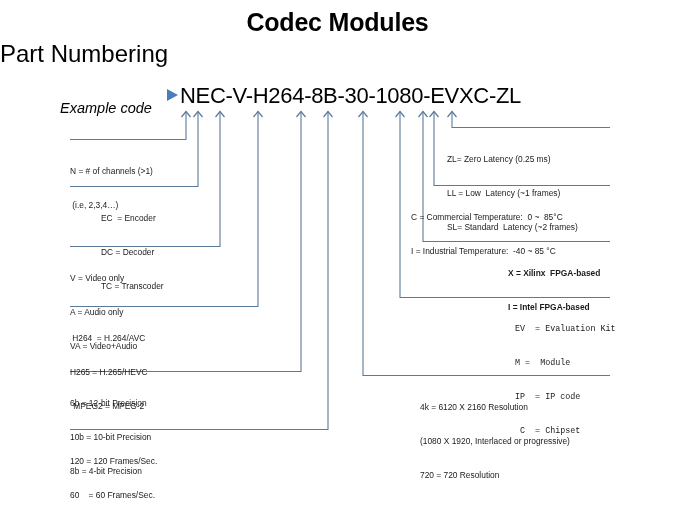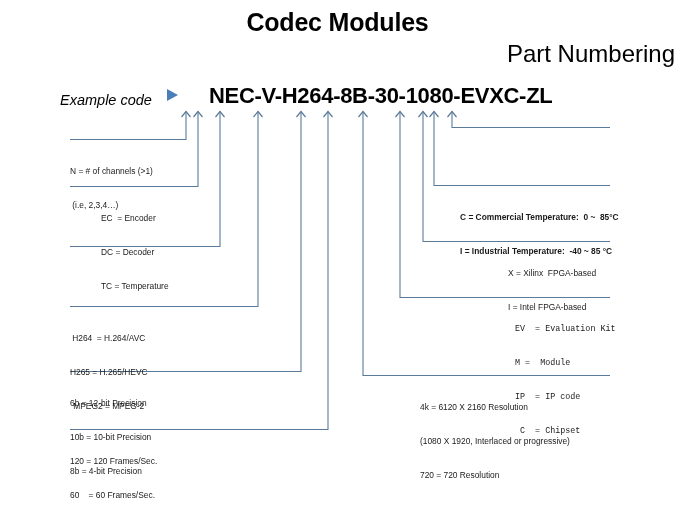--- a/index.html
+++ b/index.html
@@ -17,53 +17,52 @@
   .title{
     position:absolute;left:0;top:8px;width:675px;
     text-align:center;
     font-size:25px;font-weight:bold;
     letter-spacing:-0.2px;
     color:#000;
     line-height:1.15;
   }
   .subtitle{
     position:absolute;left:0;top:40px;width:675px;
-    text-align:right;
+    text-align:left;
     font-size:24px;font-weight:normal;
     color:#000;
     line-height:1.15;
   }
 
   
   .example-label{
     position:absolute;
-    left:60px;top:92px;
+    left:60px;top:100px;
     font-size:14.5px;
     font-style:italic;
     color:#000;
     white-space:nowrap;
     text-align:right;
   }
   .example-arrow{
     position:absolute;
     left:167px;top:89px;
     width:0;height:0;
     border-top:6px solid transparent;
     border-bottom:6px solid transparent;
     border-left:11px solid #4a7ebb;
   }
   .partnumber{
     position:absolute;
     left:180px;top:83px;
     font-size:22px;
-    font-weight:bold;
+    font-weight:normal;
     letter-spacing:-0.3px;
     color:#000;
     white-space:nowrap;
-    margin-left:29px;
   }
 
   
   #connectors{position:absolute;left:0;top:0;width:675px;height:506px;}
 
   
   .note{
     position:absolute;
     font-size:8.4px;
     line-height:11.4px;
@@ -127,49 +126,59 @@
   </svg>
 
   <div class="note" style="left:70px;top:143px;">
     <div>N = # of channels (&gt;1)</div>
     <div> (i.e, 2,3,4…)</div>
   </div>
 
   <div class="note" style="left:70px;top:190px;margin-left:31px;">
     <div>EC  = Encoder</div>
     <div>DC = Decoder</div>
-    <div>TC = Temperature</div>
+    <div>TC = Transcoder</div>
   </div>
 
+  <div class="note" style="left:70px;top:250px;">
+    <div>V = Video only</div>
+    <div>A = Audio only</div>
+    <div>VA = Video+Audio</div>
+  </div>
 
   <div class="note" style="left:70px;top:310px;text-align:center;">
     <div>H264  = H.264/AVC</div>
     <div>H265 = H.265/HEVC</div>
     <div>MPEG2 = MPEG-2</div>
   </div>
 
   <div class="note" style="left:70px;top:375px;">
     <div>6b = 12-bit Precision</div>
     <div>10b = 10-bit Precision</div>
     <div>8b = 4-bit Precision</div>
   </div>
 
   <div class="note" style="left:70px;top:433px;">
     <div>120 = 120 Frames/Sec.</div>
     <div>60    = 60 Frames/Sec.</div>
     
   </div>
 
+  <div class="note" style="left:447px;top:131px;">
+    <div>ZL= Zero Latency (0.25 ms)</div>
+    <div>LL = Low  Latency (~1 frames)</div>
+    <div>SL= Standard  Latency (~2 frames)</div>
+  </div>
 
-  <div class="note" style="left:460px;top:189px;font-weight:bold;">
+  <div class="note" style="left:411px;top:189px;">
     <div>C = Commercial Temperature:  0 ~  85°C</div>
     <div>I = Industrial Temperature:  -40 ~ 85 °C</div>
   </div>
 
-  <div class="note" style="left:508px;top:245px;">
+  <div class="note" style="left:508px;top:245px;font-weight:bold;">
     <div>X = Xilinx  FPGA-based</div>
     <div>I = Intel FPGA-based</div>
   </div>
 
   <div class="note" style="left:515px;top:301px;font-family:Liberation Mono, monospace;">
     <div>EV  = Evaluation Kit</div>
     <div>M =  Module</div>
     <div>IP  = IP code</div>
     <div> C  = Chipset</div>
   </div>

